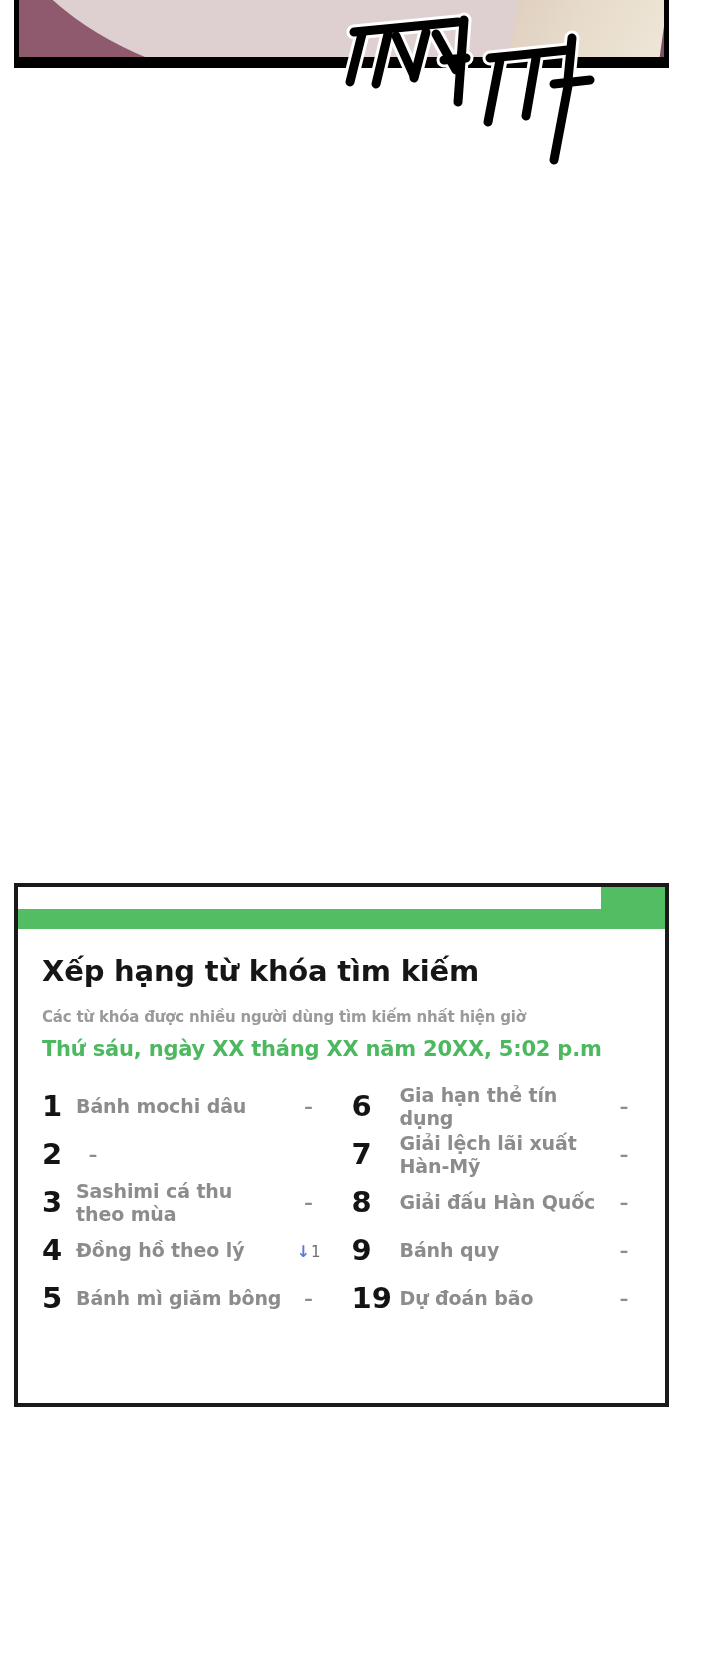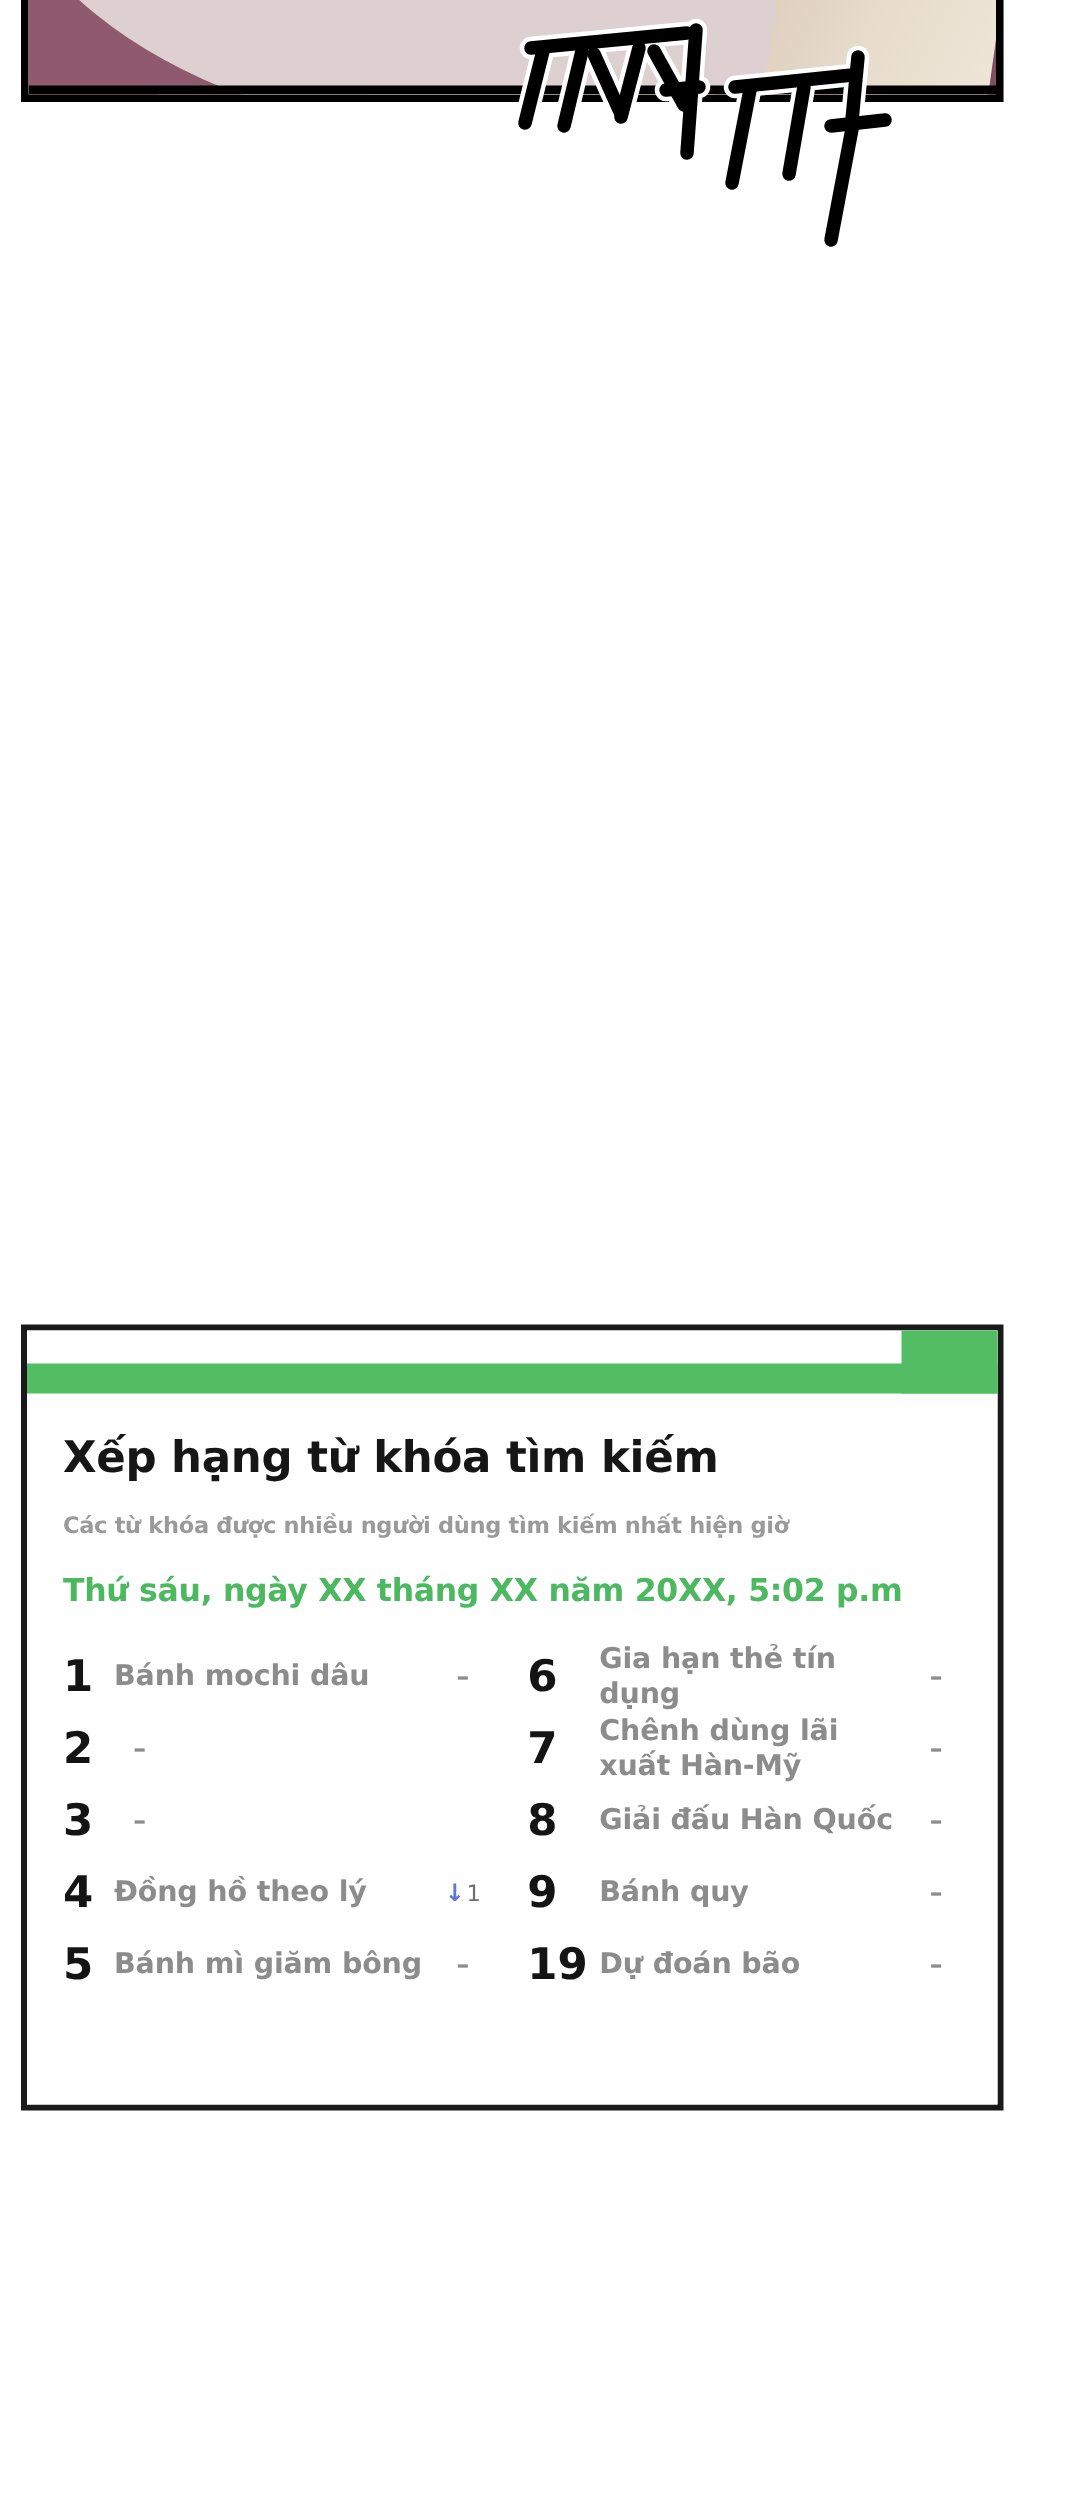--- a/index.html
+++ b/index.html
@@ -149,21 +149,21 @@
   .card-subtitle {
     margin-top: 20px;
     font-size: 15px;
     font-weight: bold;
     color: #9a9a9a;
     line-height: 1.22;
     letter-spacing: -0.2px;
     max-width: 615px;
   }
   .card-date {
-    margin-top: 21px;
+    margin-top: 10px;
     font-size: 21px;
     font-weight: bold;
     color: #4cb85f;
     letter-spacing: -0.2px;
   }
 
   .rank-grid {
     margin-top: 22px;
     display: flex;
     gap: 0px;
@@ -332,20 +332,21 @@
 
           <div class="rank-row">
             <div class="rank-num">2</div>
             <div class="rank-delta">
               <span class="delta-dash">–</span>
             </div>
           </div>
 
           <div class="rank-row">
             <div class="rank-num">3</div>
+            <div class="rank-kw">Sashimi cá thu theo mùa</div>
             <div class="rank-delta">
               <span class="delta-dash">–</span>
             </div>
           </div>
 
           <div class="rank-row">
             <div class="rank-num">4</div>
             <div class="rank-kw">Đồng hồ theo lý</div>
             <div class="rank-delta down">
               <span class="delta-arrow">↓</span><span class="delta-val">1</span>
@@ -367,21 +368,21 @@
           <div class="rank-row">
             <div class="rank-num">6</div>
             <div class="rank-kw">Gia hạn thẻ tín dụng</div>
             <div class="rank-delta">
               <span class="delta-dash">–</span>
             </div>
           </div>
 
           <div class="rank-row">
             <div class="rank-num">7</div>
-            <div class="rank-kw">Chênh dùng lãi xuất Hàn-Mỹ</div>
+            <div class="rank-kw">Giải lệch lãi xuất Hàn-Mỹ</div>
             <div class="rank-delta">
               <span class="delta-dash">–</span>
             </div>
           </div>
 
           <div class="rank-row">
             <div class="rank-num">8</div>
             <div class="rank-kw">Giải đấu Hàn Quốc</div>
             <div class="rank-delta">
               <span class="delta-dash">–</span>

